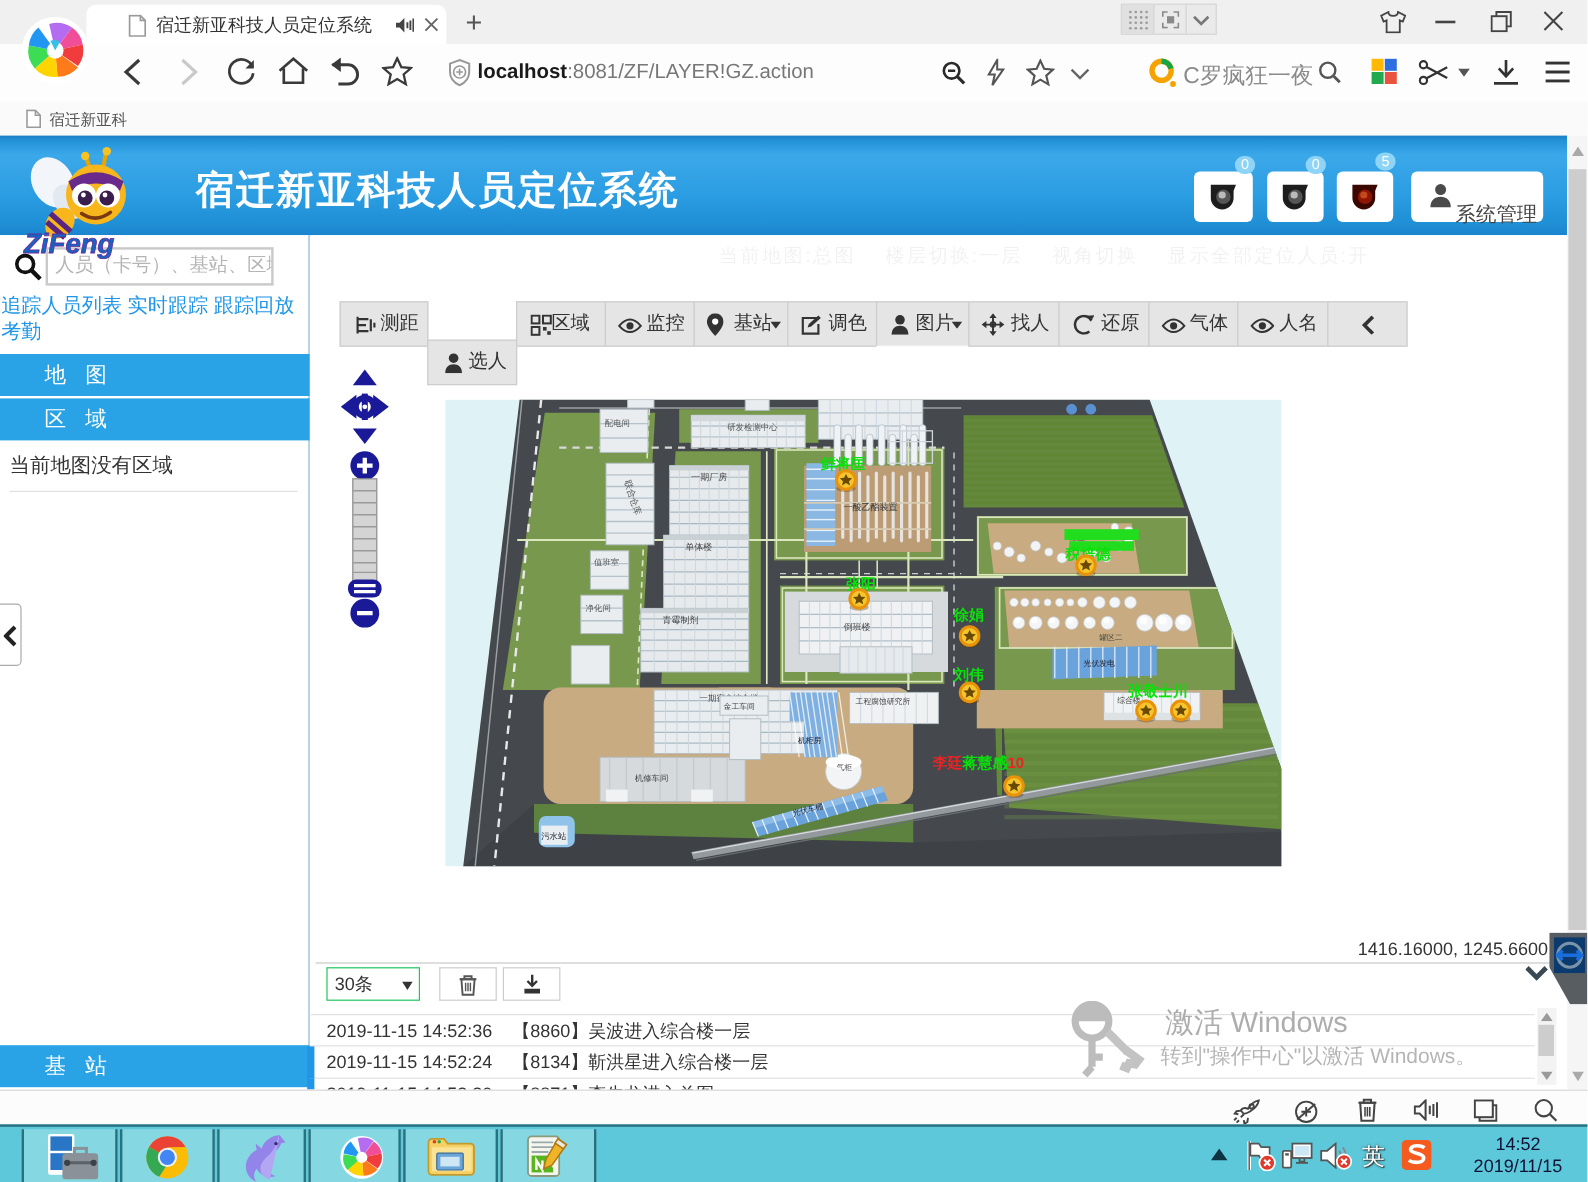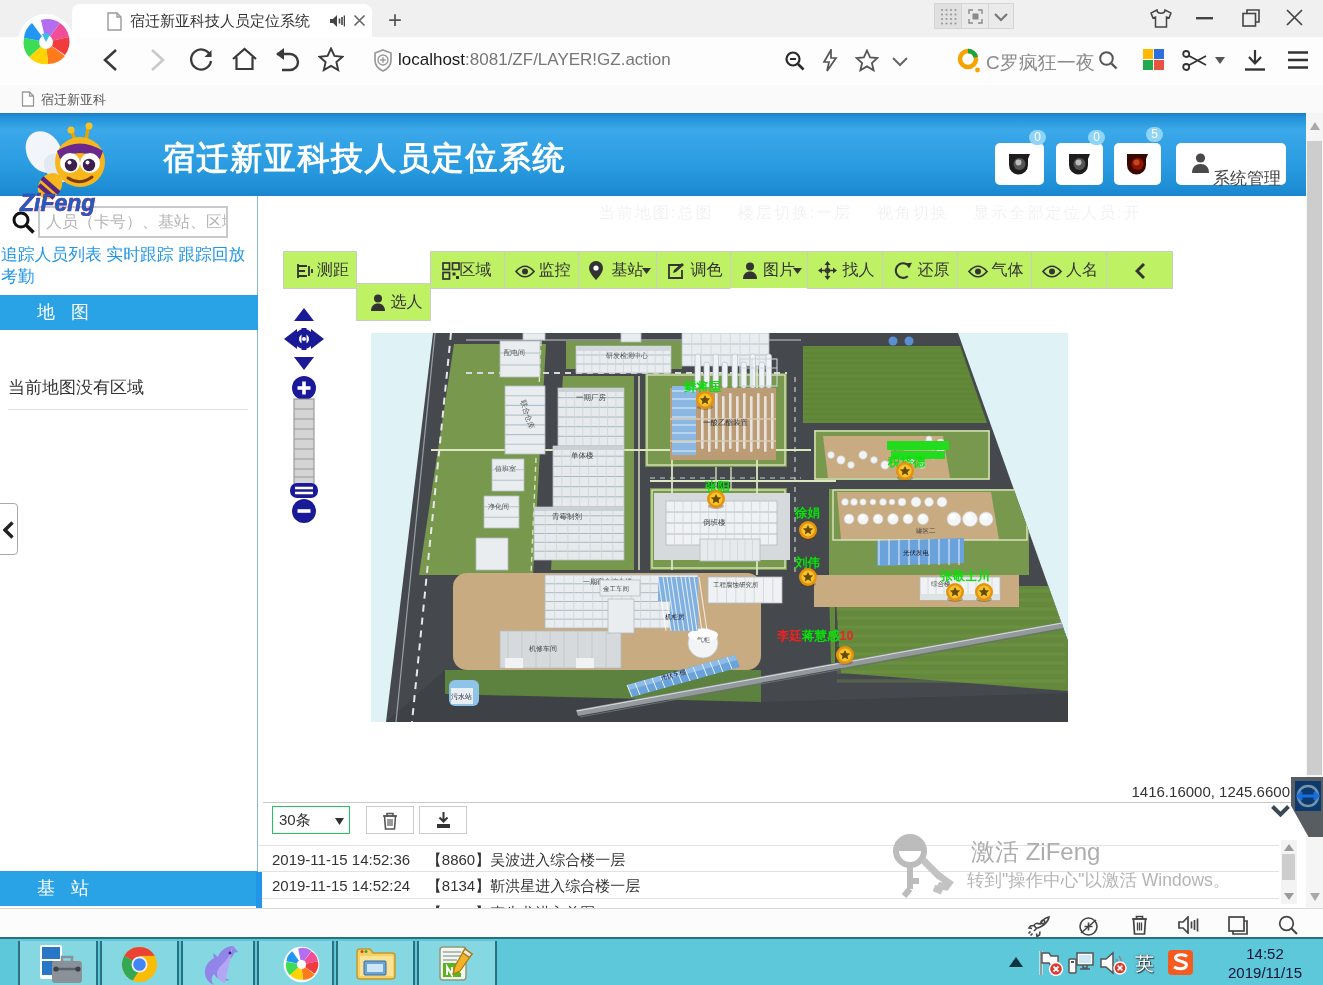--- a/index.html
+++ b/index.html
@@ -10,41 +10,41 @@
 
 #tabstrip { position:absolute; left:0; top:0; width:1323px; height:37px; background:#f0f0f0; }
 #tab { position:absolute; left:72px; top:4px; width:300px; height:33px; background:#fff; border-radius:8px 8px 0 0; }
 #tab .title { position:absolute; left:58px; top:8px; font-size:15px; color:#333; white-space:nowrap; }
 #newtab { position:absolute; left:388px; top:6px; font-size:24px; color:#555; font-weight:400; }
 #gridbox { position:absolute; left:934px; top:3px; width:80px; height:26px; background:#eaeaea; border:1px solid #d5d5d5; display:flex; }
 #toolbar1 { position:absolute; left:0; top:37px; width:1323px; height:48px; background:#fdfdfd; }
 #bookmarks { position:absolute; left:0; top:85px; width:1323px; height:28px; background:#fafafa; }
 #bookmarks .bktext { position:absolute; left:41px; top:6px; font-size:13px; color:#555; }
 .url { position:absolute; left:398px; top:13px; font-size:17px; color:#777; }
-.url b { color:#1a1a1a; font-weight:400; }
+.url b { color:#1a1a1a; font-weight:700; }
 
 
 #pghead { position:absolute; left:0; top:113px; width:1306px; height:83px;
   background:linear-gradient(to bottom,#1a7fc4 0%,#2391d8 5%,#3ba8e9 20%,#2b9de2 60%,#1f8fd6 88%,#1a85ce 100%); }
 #ptitle { position:absolute; left:163px; top:137px; font-size:32px; font-weight:bold; color:#fff; letter-spacing:1.6px; }
 .hbtn { position:absolute; top:143px; height:42px; background:#fff; border-radius:5px; }
 .badge { position:absolute; width:17px; height:15px; background:#8ed4f7; border-radius:8px; color:#fff; font-size:12px; text-align:center; line-height:15px; }
 
 
 #sidebar { position:absolute; left:0; top:196px; width:258px; height:712px; background:#fff; border-right:1px solid #8ab6d6; }
 .sbbar { position:absolute; left:0; width:258px; height:35px; background:#29a3e6; color:#fff; font-size:18px; line-height:35px; padding-left:37px; letter-spacing:2px; }
 #srchbox { position:absolute; left:38px; top:10px; width:190px; height:32px; border:2px solid #c9c9c9; }
 #srchbox span { color:#b5b5b5; font-size:16px; line-height:28px; padding-left:6px; display:block; white-space:nowrap; overflow:hidden; }
 .sblinks { position:absolute; left:1px; top:48px; width:257px; color:#2196e8; font-size:16.8px; line-height:22px; white-space:nowrap; }
 #noarea { position:absolute; left:8px; top:180px; font-size:17px; color:#333; }
 #collapse { position:absolute; left:-2px; top:307px; width:20px; height:52px; background:#fff; border:1px solid #aaa; border-radius:0 4px 4px 0; }
 
 
 #content { position:absolute; left:259px; top:196px; width:1047px; height:712px; background:#fff; }
-.tbtn { position:absolute; top:251px; height:38px; background:#bef264; border:1px solid #ccc; color:#333; font-size:16px; line-height:36px; text-align:center; }
+.tbtn { position:absolute; top:251px; height:38px; background:#e5e5e5; border:1px solid #ccc; color:#333; font-size:16px; line-height:36px; text-align:center; }
 #coords { position:absolute; right:16px; top:587px; font-size:15px; color:#333; }
 #logbar { position:absolute; left:4px; top:606px; width:1043px; border-top:1px solid #c8c8c8; height:106px; }
 .logrow { position:absolute; left:0; width:1020px; height:27px; font-size:15px; color:#333; line-height:27px; border-bottom:1px solid #e2e2e2; padding-left:13px; }
 
 
 #pgscroll { position:absolute; left:1306px; top:113px; width:17px; height:795px; background:#f5f5f5; }
 #pgthumb { position:absolute; left:1px; top:28px; width:15px; height:634px; background:#cdcdcd; }
 
 
 #bottomstrip { position:absolute; left:0; top:908px; width:1323px; height:29px; background:#fcfcfc; border-top:1px solid #d8d8d8; }
@@ -273,20 +273,21 @@
 <div id="sidebar">
   <svg class="abs" style="left:11px;top:14px;" width="24" height="24" viewBox="0 0 24 24">
         <circle cx="10" cy="10" r="7" fill="none" stroke="#111" stroke-width="3"></circle>
         <path d="M15.5 15.5l7 7" stroke="#111" stroke-width="3.6"></path>
       </svg>
   <div id="srchbox">
         <span>人员（卡号）、基站、区域</span>
       </div>
   <div class="sblinks">追踪人员列表 实时跟踪 跟踪回放<br>考勤</div>
   <div class="sbbar" style="top:99px;">地&nbsp;&nbsp;图</div>
+  <div class="sbbar" style="top:136px;">区&nbsp;&nbsp;域</div>
   <div id="noarea">当前地图没有区域</div>
   <div class="abs" style="left:8px;top:213px;width:240px;border-top:1px solid #e0e0e0;"></div>
   <div class="sbbar" style="top:675px;">基&nbsp;&nbsp;站</div>
   <div id="collapse">
         <svg class="abs" style="left:4px;top:17px;" width="11" height="18" viewBox="0 0 11 18">
           <path d="M9.5 1.5L2 9l7.5 7.5" fill="none" stroke="#222" stroke-width="3.4"></path>
         </svg>
       </div>
 </div>
 
@@ -348,21 +349,21 @@
     <g fill="none" stroke="#bcbcbc" stroke-width="6">
       <circle cx="24" cy="17" r="14"></circle>
       <path d="M24 31v24M24 55l-6 7M24 47h9"></path>
     </g>
     <path d="M10 17a14 14 0 0 1 28 0z" fill="#bcbcbc"></path>
     <g stroke="#c3c3c3" stroke-width="7" fill="none">
       <path d="M37 26l17 17"></path>
       <path d="M52 41l11 8-3 4-5-1-2 4-5-2"></path>
     </g>
   </svg>
-  <div class="abs" style="left:712px;top:640px;font-size:24px;color:#adadad;">激活 ZiFeng</div>
+  <div class="abs" style="left:712px;top:640px;font-size:24px;color:#adadad;">激活 Windows</div>
   <div class="abs" style="left:708px;top:672px;font-size:17.5px;color:#b5b5b5;">转到"操作中心"以激活 Windows。</div>
 
   <div class="abs" style="left:1022px;top:644px;width:16px;height:64px;background:#f3f3f3;">
     <svg class="abs" style="left:3px;top:4px;" width="10" height="7" viewBox="0 0 10 7">
           <path d="M0 7h10L5 0z" fill="#9a9a9a"></path>
         </svg>
     <div class="abs" style="left:1px;top:14px;width:13px;height:26px;background:#cdcdcd;"></div>
     <svg class="abs" style="left:3px;top:53px;" width="10" height="7" viewBox="0 0 10 7">
           <path d="M0 0h10L5 7z" fill="#9a9a9a"></path>
         </svg>

